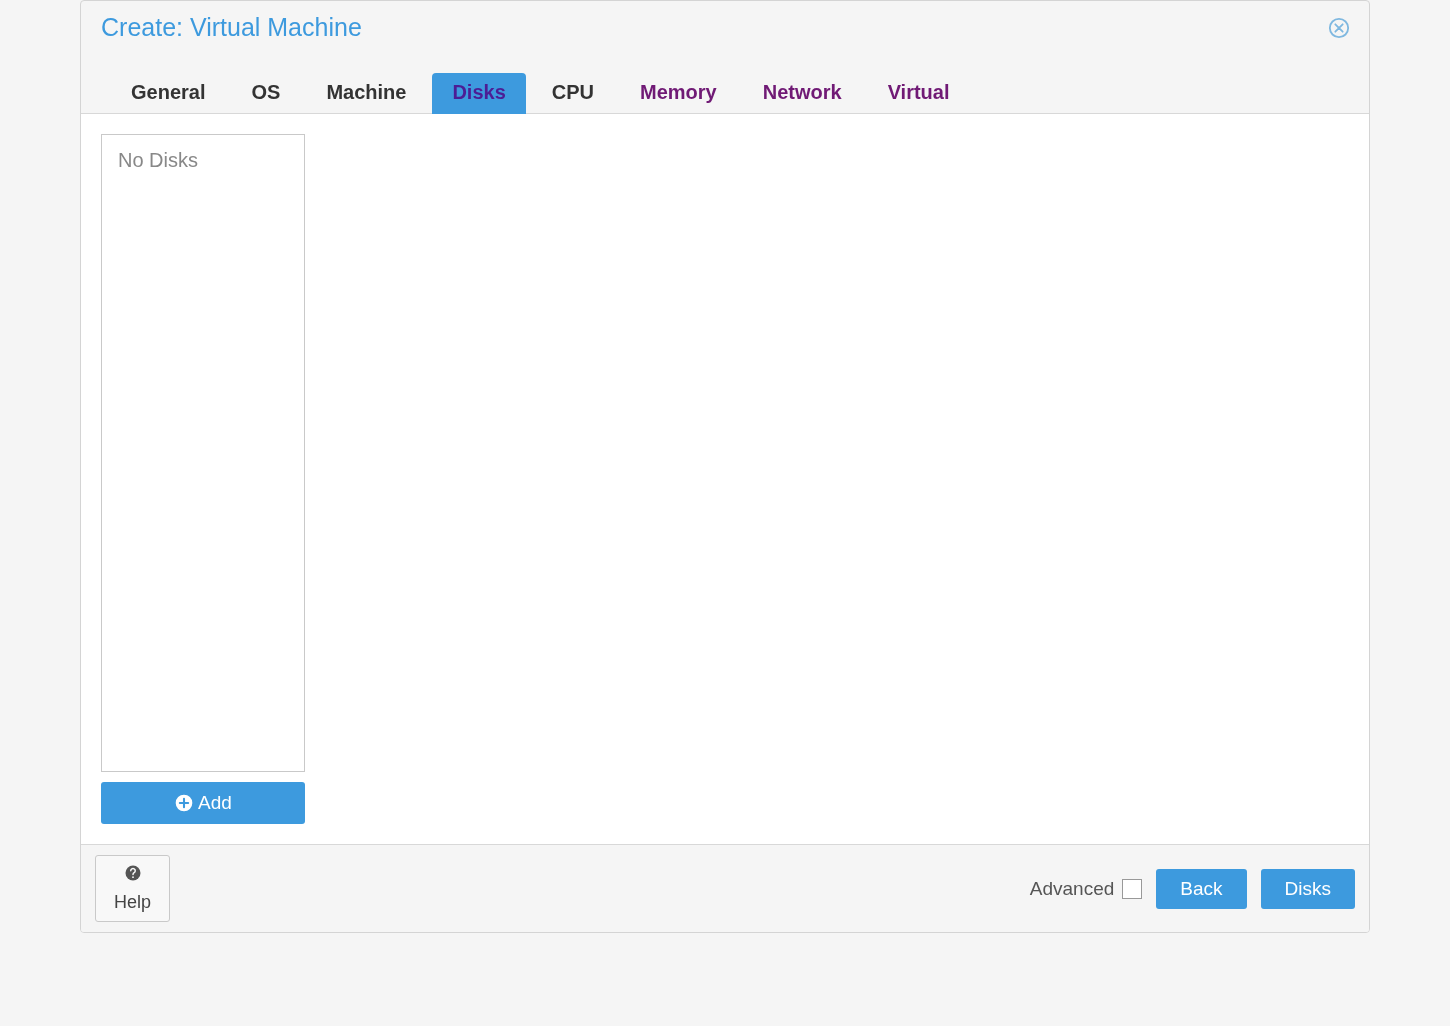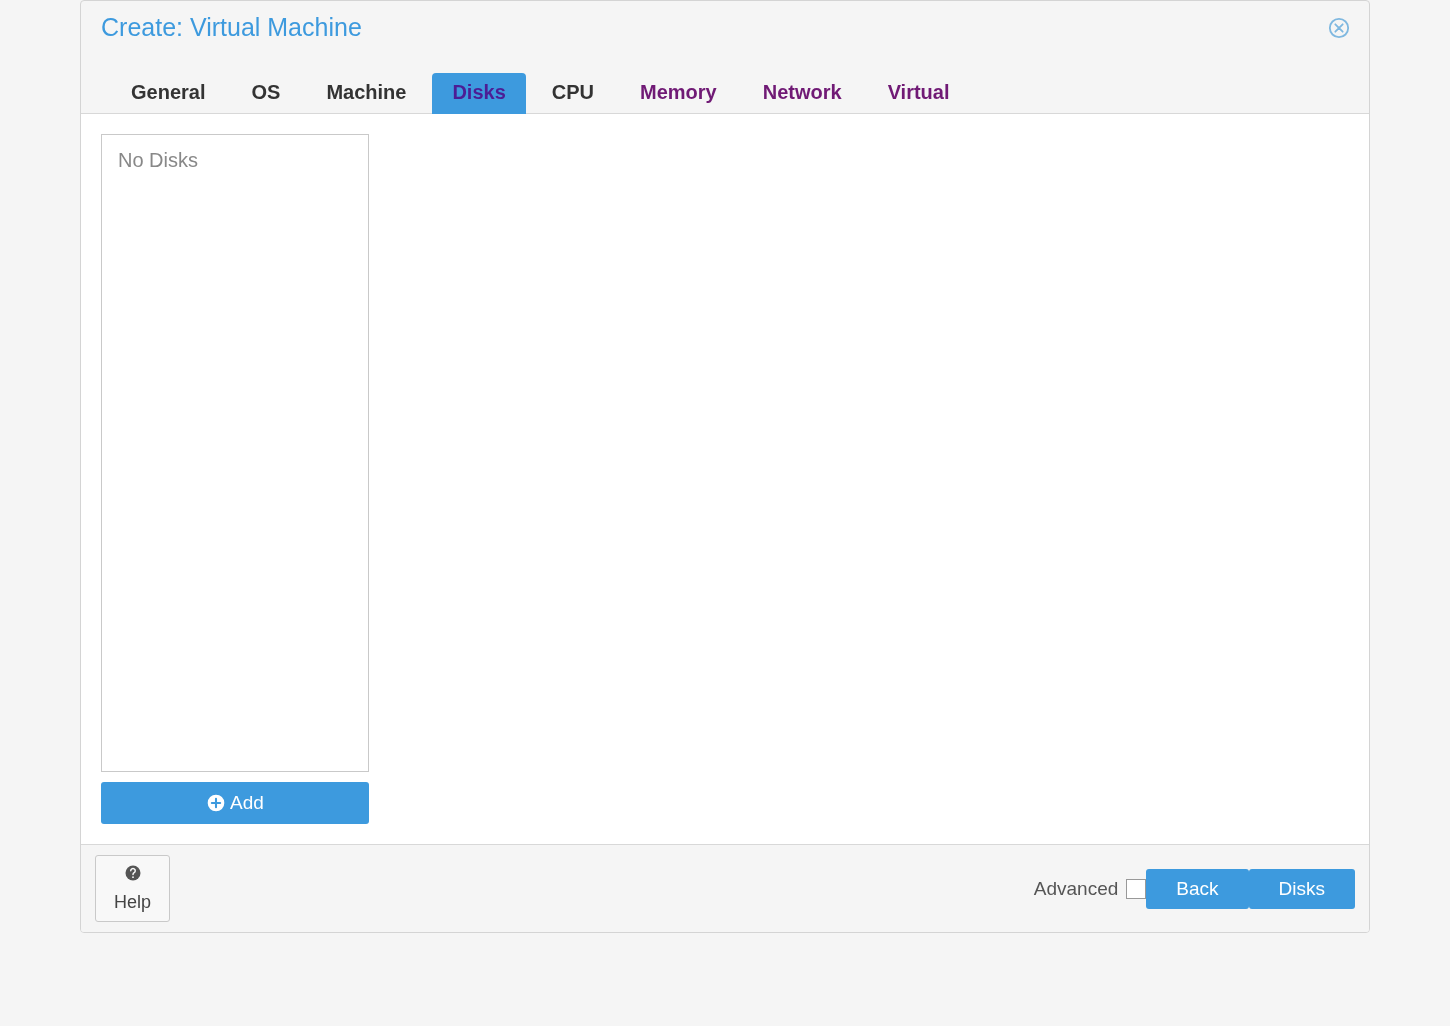--- a/index.html
+++ b/index.html
@@ -69,21 +69,21 @@
       color: #701a75;
       cursor: default;
     }
     .content {
       background: #fff;
       padding: 20px;
       min-height: 730px;
       display: flex;
     }
     .disk-panel {
-      width: 268px;
+      width: 204px;
       display: flex;
       flex-direction: column;
     }
     .disk-list {
       flex: 1;
       border: 1px solid #c9c9c9;
       background: #fff;
       padding: 14px 16px;
       min-height: 630px;
     }
@@ -133,42 +133,42 @@
       align-items: center;
       gap: 10px;
       flex-direction: column;
     }
     .help-button svg {
       width: 18px;
       height: 18px;
     }
     .footer-right {
       display: flex;
-      gap: 0;
+      gap: 14px;
     }
     .advanced-label {
       font-size: 19px;
       color: #555;
       display: flex;
       align-items: center;
       gap: 8px;
     }
     .checkbox {
       width: 20px;
       height: 20px;
       border: 1px solid #999;
       background: #fff;
       cursor: pointer;
     }
     .nav-button {
       background: #3d9ade;
       color: #fff;
       border: none;
       border-radius: 3px;
-      padding: 9px 30px;
+      padding: 9px 24px;
       font-size: 19px;
       cursor: pointer;
     }
   </style>
 </head>
 <body>
 
 <div class="dialog">
 
   <div class="dialog-header">

